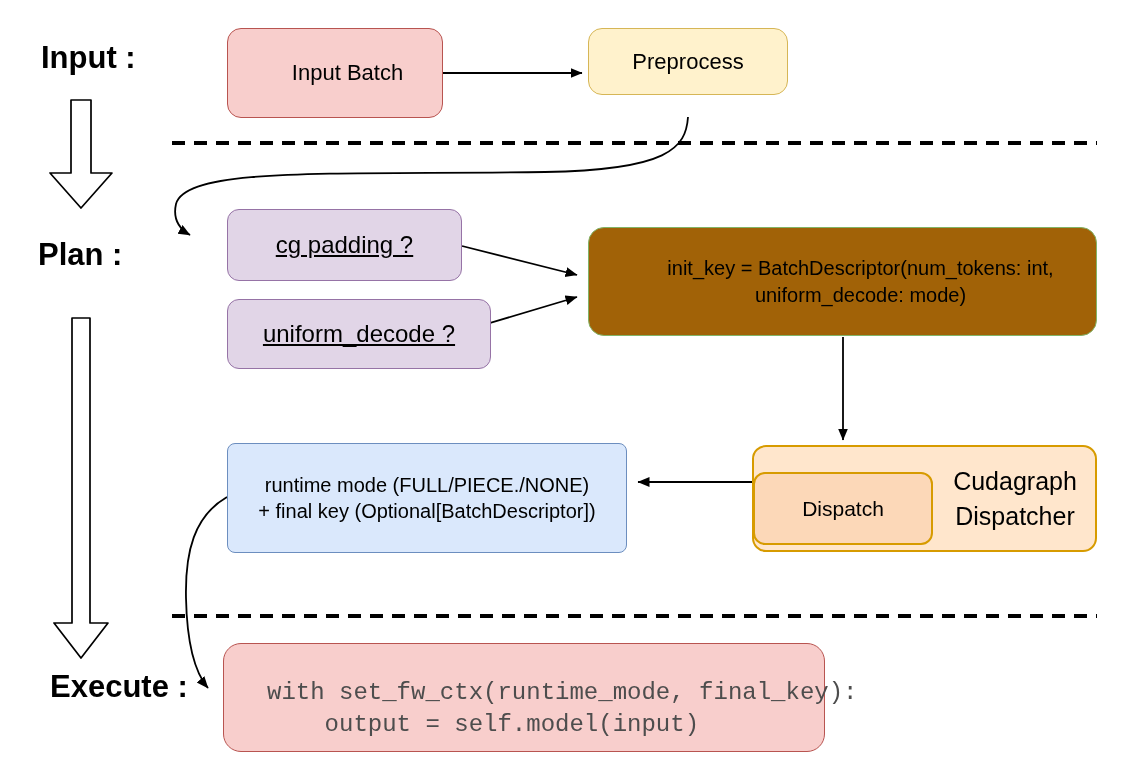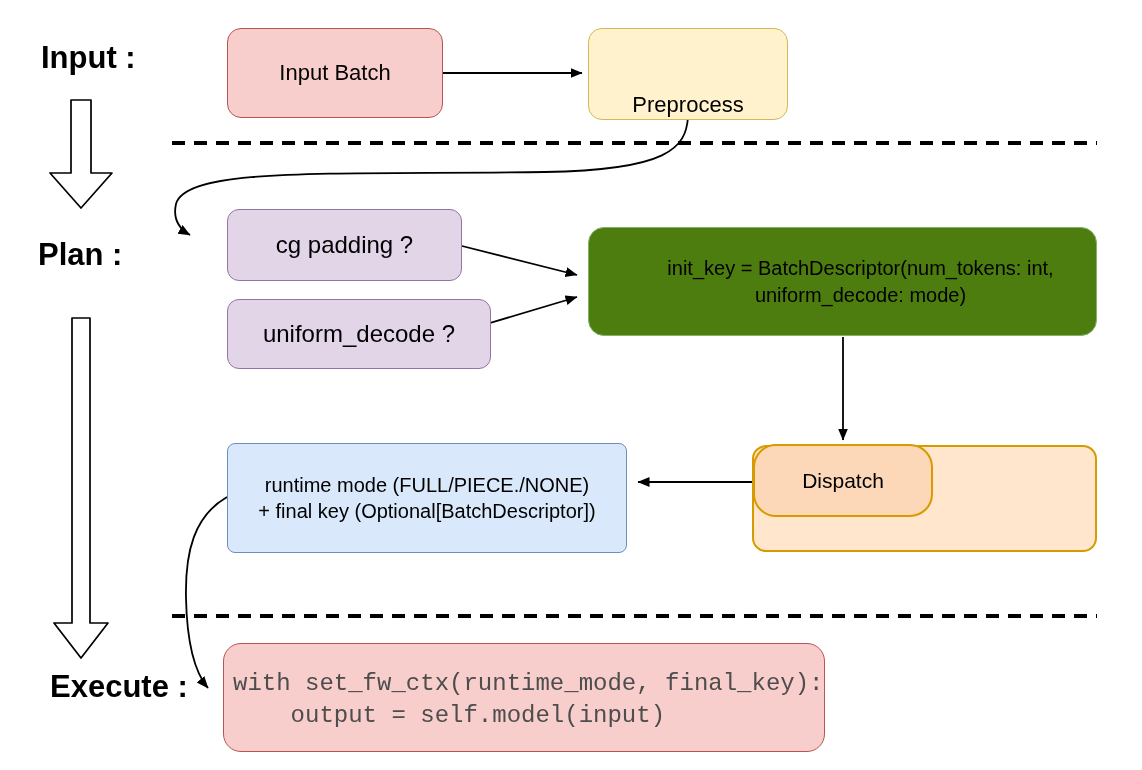--- a/index.html
+++ b/index.html
@@ -8,37 +8,37 @@
     font-family:"Liberation Sans", sans-serif;color:#000;
   }
   .stage-label{
     position:absolute;font-weight:700;font-size:31px;color:#000;white-space:nowrap;
   }
   .node{
     position:absolute;display:flex;align-items:center;justify-content:center;
     flex-direction:column;text-align:center;box-sizing:border-box;line-height:1.32;
   }
   .node .ln{white-space:nowrap;}
-  .red   {background:#f8cecc;border:1.8px solid #b85450;border-radius:14px;}
+  .red   {background:#f8cecc;border:1.8px solid #b85450;border-radius:14px;padding-left:25px;}
   .yellow{background:#fff2cc;border:1.8px solid #d6b656;border-radius:14px;}
   .purple{background:#e1d5e7;border:1.8px solid #9673a6;border-radius:12px;}
-  .green {background:#4d7c0f;border:1.8px solid #82b366;border-radius:16px;padding-left:36px;}
+  .green {background:#a16207;border:1.8px solid #82b366;border-radius:16px;padding-left:36px;}
   .blue  {background:#dae8fc;border:1.8px solid #6c8ebf;border-radius:8px;}
   .orange-outer{background:#ffe6cc;border:2px solid #d79b00;border-radius:14px;}
-  .orange-inner{background:#fcd8b8;border:2px solid #d79b00;border-radius:23px;}
+  .orange-inner{background:#fcd8b8;border:2px solid #d79b00;border-radius:12px;margin-top:28px;}
   .fs22{font-size:22px;}
-  .fs24{font-size:24px;}
+  .fs24{font-size:24px;text-decoration:underline;}
   .fs20{font-size:20px;}
   .fs21{font-size:21px;}
   .fs25{font-size:25px;line-height:1.38;}
   .codebox{
     border-radius:18px;justify-content:flex-start;align-items:flex-start;
   }
   .codebox pre{
-    margin:4px;padding:20px 0 0 5px;font-family:"Liberation Mono", monospace;
+    margin:13px;padding:20px 0 0 5px;font-family:"Liberation Mono", monospace;
     font-size:24px;line-height:32px;color:#4d4d4d;white-space:pre;text-align:left;
   }
   svg.connectors{position:absolute;left:0;top:0;pointer-events:none;}
 </style>
 </head>
 <body>
 
 <div id="canvas">
 
   <svg class="connectors" width="1142" height="770" viewBox="0 0 1142 770">
@@ -63,37 +63,41 @@
     <path d="M227,497 C194,516 185,552 186,598 C187,645 196,674 208,688" stroke="#000" stroke-width="1.8" fill="none" marker-end="url(#ah)"></path>
   </svg>
 
   <div class="stage-label" style="left:28px;top:40px;margin-left:13px;">Input :</div>
   <div class="stage-label" style="left:38px;top:237px;text-align:center;">Plan :</div>
   <div class="stage-label" style="left:20px;top:669px;margin-left:30px;">Execute :</div>
 
   <div class="node red fs22" style="left:227px;top:28px;width:216px;height:90px;">
     <span class="ln">Input Batch</span>
   </div>
-  <div class="node yellow fs22" style="left:588px;top:28px;width:200px;height:92px;justify-content:flex-end;">
+  <div class="node yellow fs22" style="left:588px;top:28px;width:200px;height:67px;">
     <span class="ln">Preprocess</span>
   </div>
 
   <div class="node purple fs24" style="left:227px;top:209px;width:235px;height:72px;">
     <span class="ln">cg padding ?</span>
   </div>
   <div class="node purple fs24" style="left:227px;top:299px;width:264px;height:70px;">
     <span class="ln">uniform_decode ?</span>
   </div>
 
   <div class="node green fs20" style="left:588px;top:227px;width:509px;height:109px;">
     <span class="ln">init_key = BatchDescriptor(num_tokens: int,</span>
     <span class="ln">uniform_decode: mode)</span>
   </div>
 
   <div class="node orange-outer" style="left:752px;top:445px;width:345px;height:107px;"></div>
+  <div class="node fs25" style="left:933px;top:445px;width:164px;height:107px;">
+    <span class="ln">Cudagraph</span>
+    <span class="ln">Dispatcher</span>
+  </div>
   <div class="node orange-inner fs21" style="left:753px;top:444px;width:180px;height:73px;">
     <span class="ln">Dispatch</span>
   </div>
 
   <div class="node blue fs20" style="left:227px;top:443px;width:400px;height:110px;">
     <span class="ln">runtime mode (FULL/PIECE./NONE)</span>
     <span class="ln">+ final key (Optional[BatchDescriptor])</span>
   </div>
 
   <div class="node red codebox" style="left:223px;top:643px;width:602px;height:109px;">

